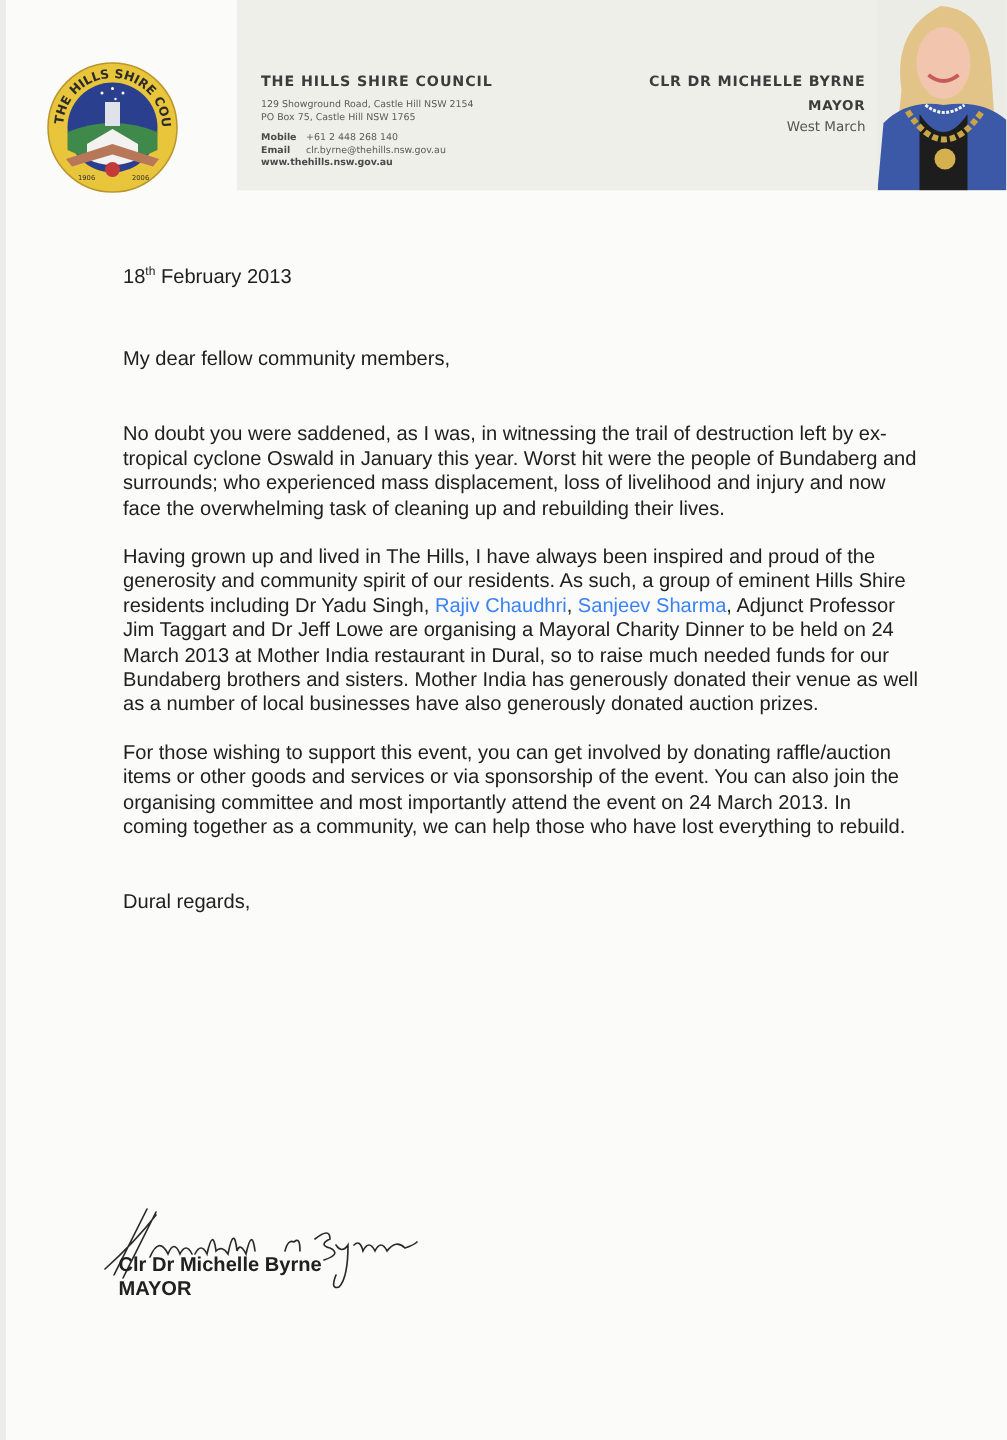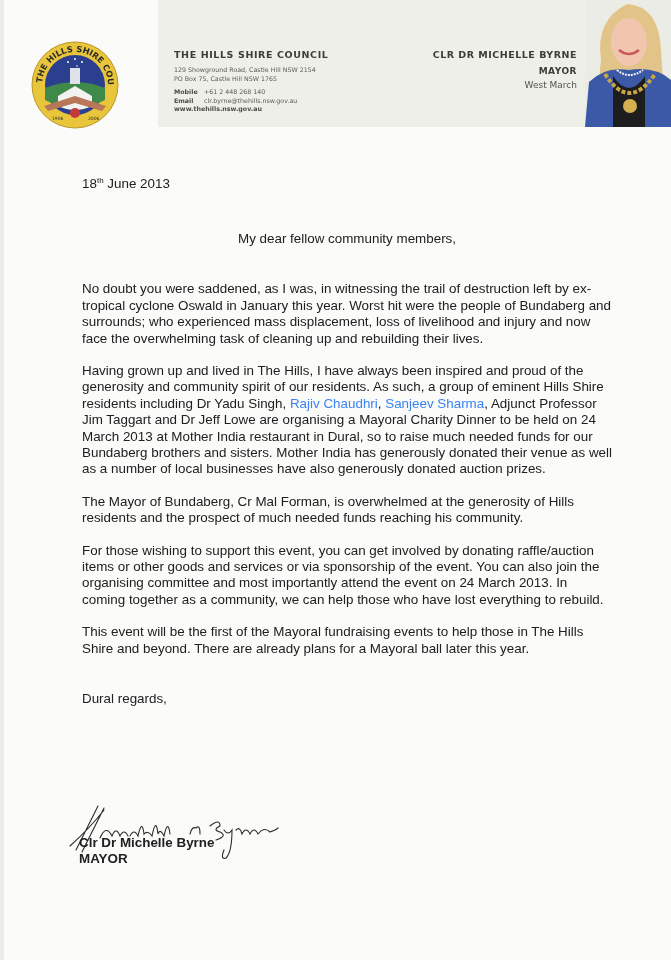--- a/index.html
+++ b/index.html
@@ -23,21 +23,21 @@
   .contact .web { font-weight: bold; color: #4a4a48; }
   .mayor-block { position: absolute; right: 94px; top: 49px; text-align: right; }
   .mayor-name { font-family: "DejaVu Sans", sans-serif; font-weight: bold; font-size: 9.5px; letter-spacing: 0.5px; color: #3c3c3a; }
   .mayor-title { font-family: "DejaVu Sans", sans-serif; font-weight: bold; font-size: 9px; letter-spacing: 0.5px; color: #3c3c3a; margin-top: 6px; }
   .mayor-ward { font-family: "DejaVu Sans", sans-serif; font-size: 9px; color: #55554f; margin-top: 4px; }
   .photo { position: absolute; left: 585px; top: 0; width: 86px; height: 127px; overflow: hidden; background: #ecece6; }
 
   .letter { position: absolute; left: 82px; top: 173px; width: 530px; font-size: 13.4px; line-height: 16.4px; color: #202020; }
   .letter p { margin: 0; }
   .date { margin-bottom: 38px !important; }
-  .greeting { margin-bottom: 34px !important; text-align: center; }
+  .greeting { margin-bottom: 34px !important; }
   .para { margin-bottom: 16px !important; }
   .closing { margin-top: 34px !important; }
   .hl { color: #3b82f6; }
   .sig-area { position: absolute; left: 60px; top: 800px; width: 260px; height: 70px; }
   .sig-name { position: absolute; left: 79px; top: 835px; font-weight: bold; font-size: 13.4px; line-height: 16.4px; color: #202020; }
   .sig-title { position: absolute; left: 79px; top: 851px; font-weight: bold; font-size: 13.4px; line-height: 16.4px; color: #202020; }
 </style>
 </head>
 <body>
 
@@ -102,33 +102,31 @@
     <path d="M34 50 Q44 58 54 50" stroke="#c85a5a" stroke-width="2.5" fill="none"></path>
     <path d="M0 127 L4 82 Q20 66 44 70 Q70 66 86 80 L86 127 Z" fill="#3c59a8"></path>
     <path d="M28 76 Q44 100 60 76 L60 127 L28 127 Z" fill="#1d1d1d"></path>
     <path d="M20 74 Q44 112 70 74" stroke="#c9a645" stroke-width="4" fill="none" stroke-dasharray="4 2"></path>
     <circle cx="45" cy="106" r="7" fill="#d4b04e"></circle>
     <path d="M32 70 Q44 80 58 70" stroke="#f5f5f5" stroke-width="2" fill="none" stroke-dasharray="2 1"></path>
   </svg>
 </div>
 
 <div class="letter">
-  <p class="date"><span>18</span><sup style="font-size:8px">th</sup><span> June 2013</span></p>
+  <p class="date"><span>18</span><sup style="font-size:8px">th</sup><span> February 2013</span></p>
 
   <p class="greeting">My dear fellow community members,</p>
 
   <p class="para">No doubt you were saddened, as I was, in witnessing the trail of destruction left by ex-tropical cyclone Oswald in January this year.  Worst hit were the people of Bundaberg and surrounds; who experienced mass displacement, loss of livelihood and injury and now face the overwhelming task of cleaning up and rebuilding their lives.</p>
 
   <p class="para"><span>Having grown up and lived in The Hills, I have always been inspired and proud of the generosity and community spirit of our residents.  As such, a group of eminent Hills Shire residents including Dr Yadu Singh, </span><span class="hl">Rajiv Chaudhri</span><span>, </span><span class="hl">Sanjeev Sharma</span><span>, Adjunct Professor Jim Taggart and Dr Jeff Lowe are organising a Mayoral Charity Dinner to be held on 24 March 2013 at Mother India restaurant in Dural, so to raise much needed funds for our Bundaberg brothers and sisters.  Mother India has generously donated their venue as well as a number of local businesses have also generously donated auction prizes.</span></p>
 
-  <p class="para">The Mayor of Bundaberg, Cr Mal Forman, is overwhelmed at the generosity of Hills residents and the prospect of much needed funds reaching his community.</p>
 
   <p class="para">For those wishing to support this event, you can get involved by donating raffle/auction items or other goods and services or via sponsorship of the event.  You can also join the organising committee and most importantly attend the event on 24 March 2013. In coming together as a community, we can help those who have lost everything to rebuild.</p>
 
-  <p class="para">This event will be the first of the Mayoral fundraising events to help those in The Hills Shire and beyond. There are already plans for a Mayoral ball later this year.</p>
 
 
   <p class="closing" style="margin-top:20px">Dural regards,</p>
 </div>
 
 <div class="sig-area">
   <svg width="260" height="70" viewBox="0 0 260 70">
     <g fill="none" stroke="#2a2a2a" stroke-width="1.1" stroke-linecap="round">
       <path d="M16 50 L38 6 M22 52 L44 8 M10 46 Q30 28 44 10"></path>
       <path d="M40 38 Q46 24 52 36 Q56 26 60 36 Q64 28 68 36"></path>

